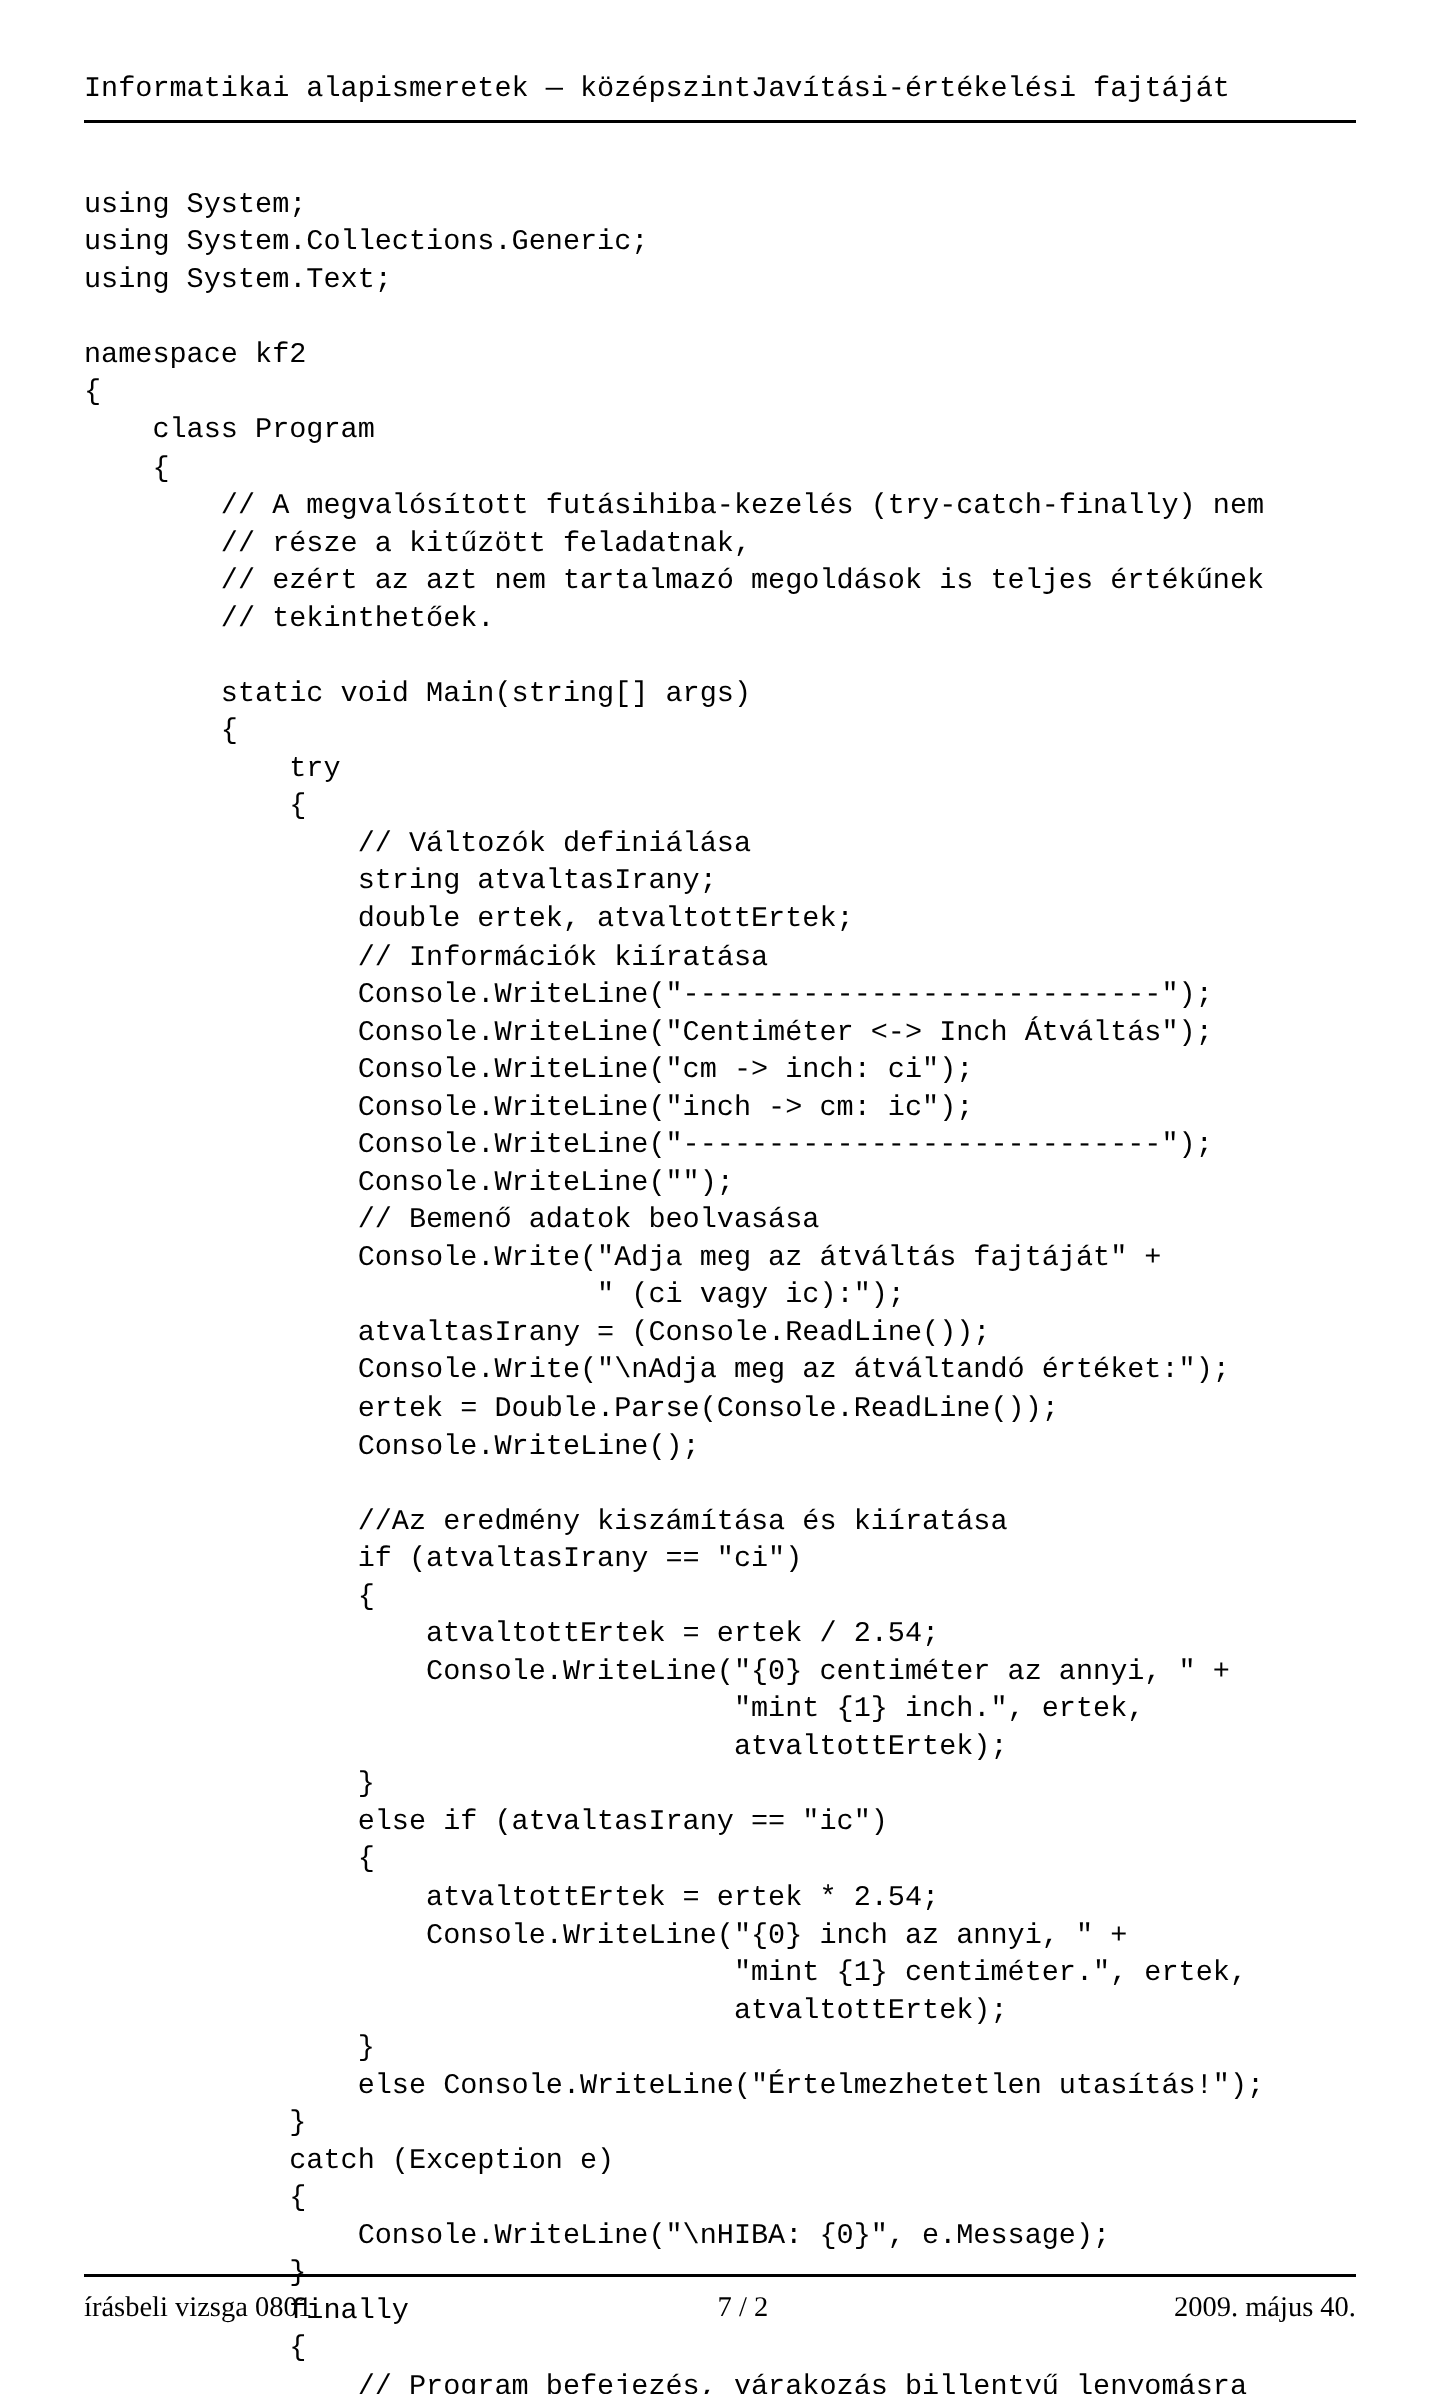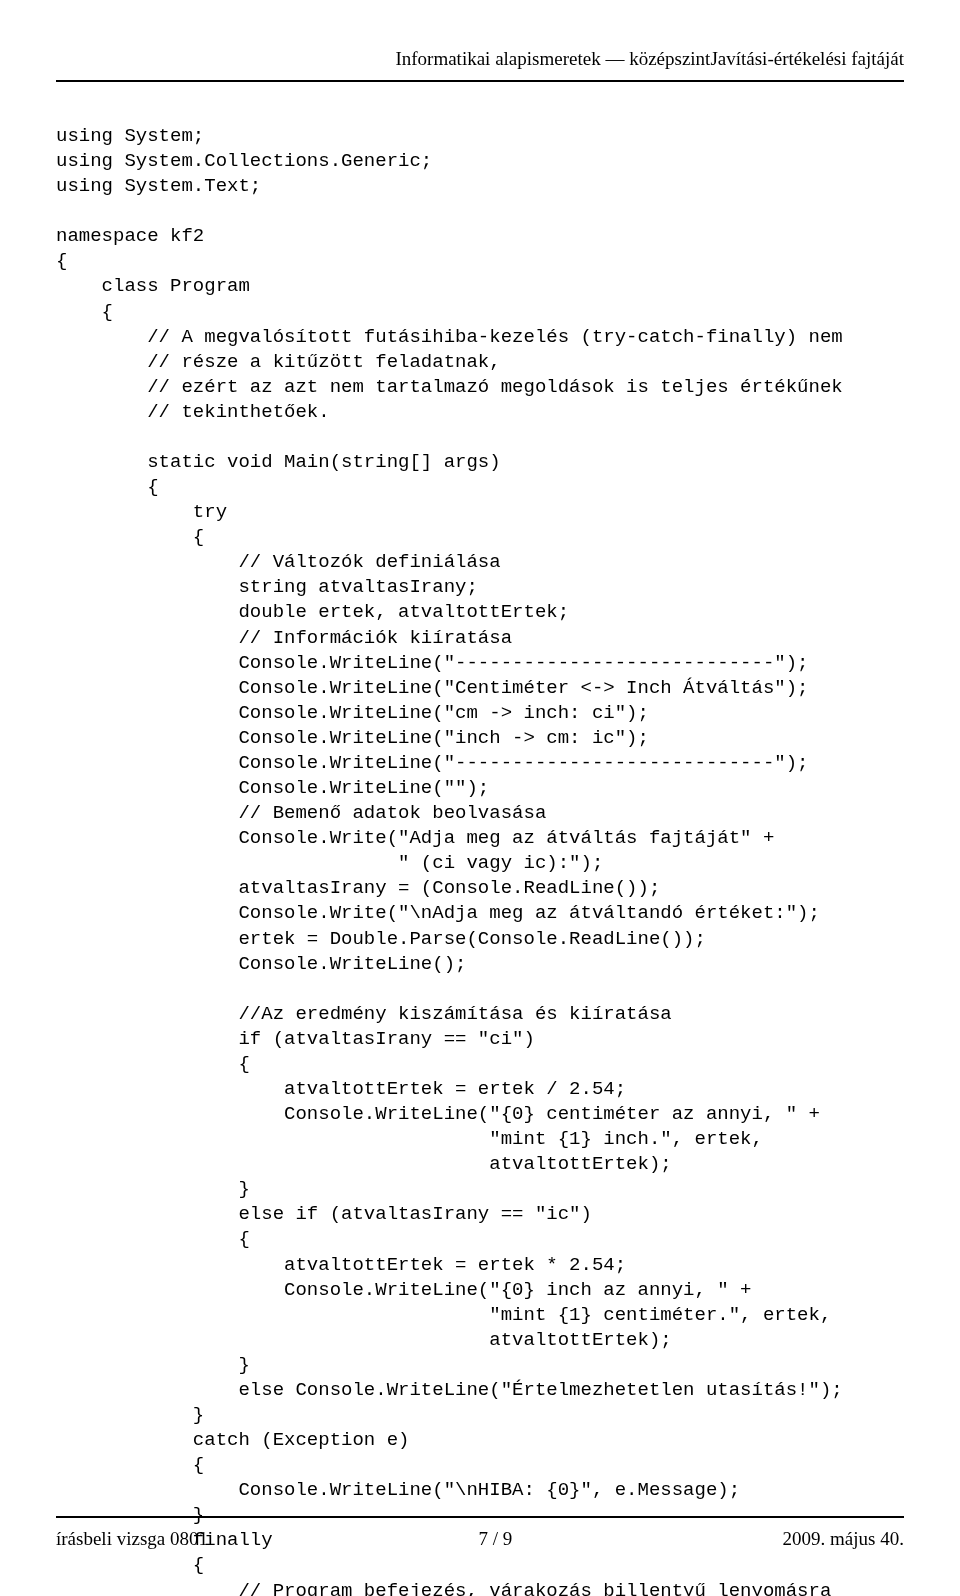--- a/index.html
+++ b/index.html
@@ -5,21 +5,21 @@
     * { margin: 0; padding: 0; box-sizing: border-box; }
     body {
       width: 960px;
       height: 1596px;
       background: #fff;
       font-family: "Times New Roman", Times, serif;
       color: #000;
       position: relative;
       padding: 48px 56px 0 56px;
     }
-    .hdr { display: flex; justify-content: flex-end; font-size: 19px; margin-bottom: 10px; }
+    .hdr { display: flex; justify-content: flex-start; font-size: 19px; margin-bottom: 10px; font-family: Liberation Mono, monospace; }
     .hr-top { border: none; border-top: 2px solid #000; margin-bottom: 42px; }
     .code { font-family: "Courier New", Courier, monospace; font-size: 19px; line-height: 1.32; white-space: pre; }
     .ftr-rule { position: absolute; left: 56px; right: 56px; bottom: 78px; border: none; border-top: 2px solid #000; }
     .ftr { position: absolute; left: 56px; right: 56px; bottom: 46px; display: flex; justify-content: space-between; font-size: 19px; }
   </style>
 </head>
 <body>
 
 <div class="hdr">
   <span>Informatikai alapismeretek — középszint</span>
@@ -84,15 +84,15 @@
                 Console.WriteLine("\nHIBA: {0}", e.Message);
             }
             finally
             {
                 // Program befejezés, várakozás billentyű lenyomásra
                 Console.WriteLine();</div>
 
 <hr class="ftr-rule">
 <div class="ftr">
   <span>írásbeli vizsga 0801</span>
-  <span>7 / 9</span>
+  <span>7 / 2</span>
   <span>2009. május 40.</span>
 </div>
 
 </body></html>

